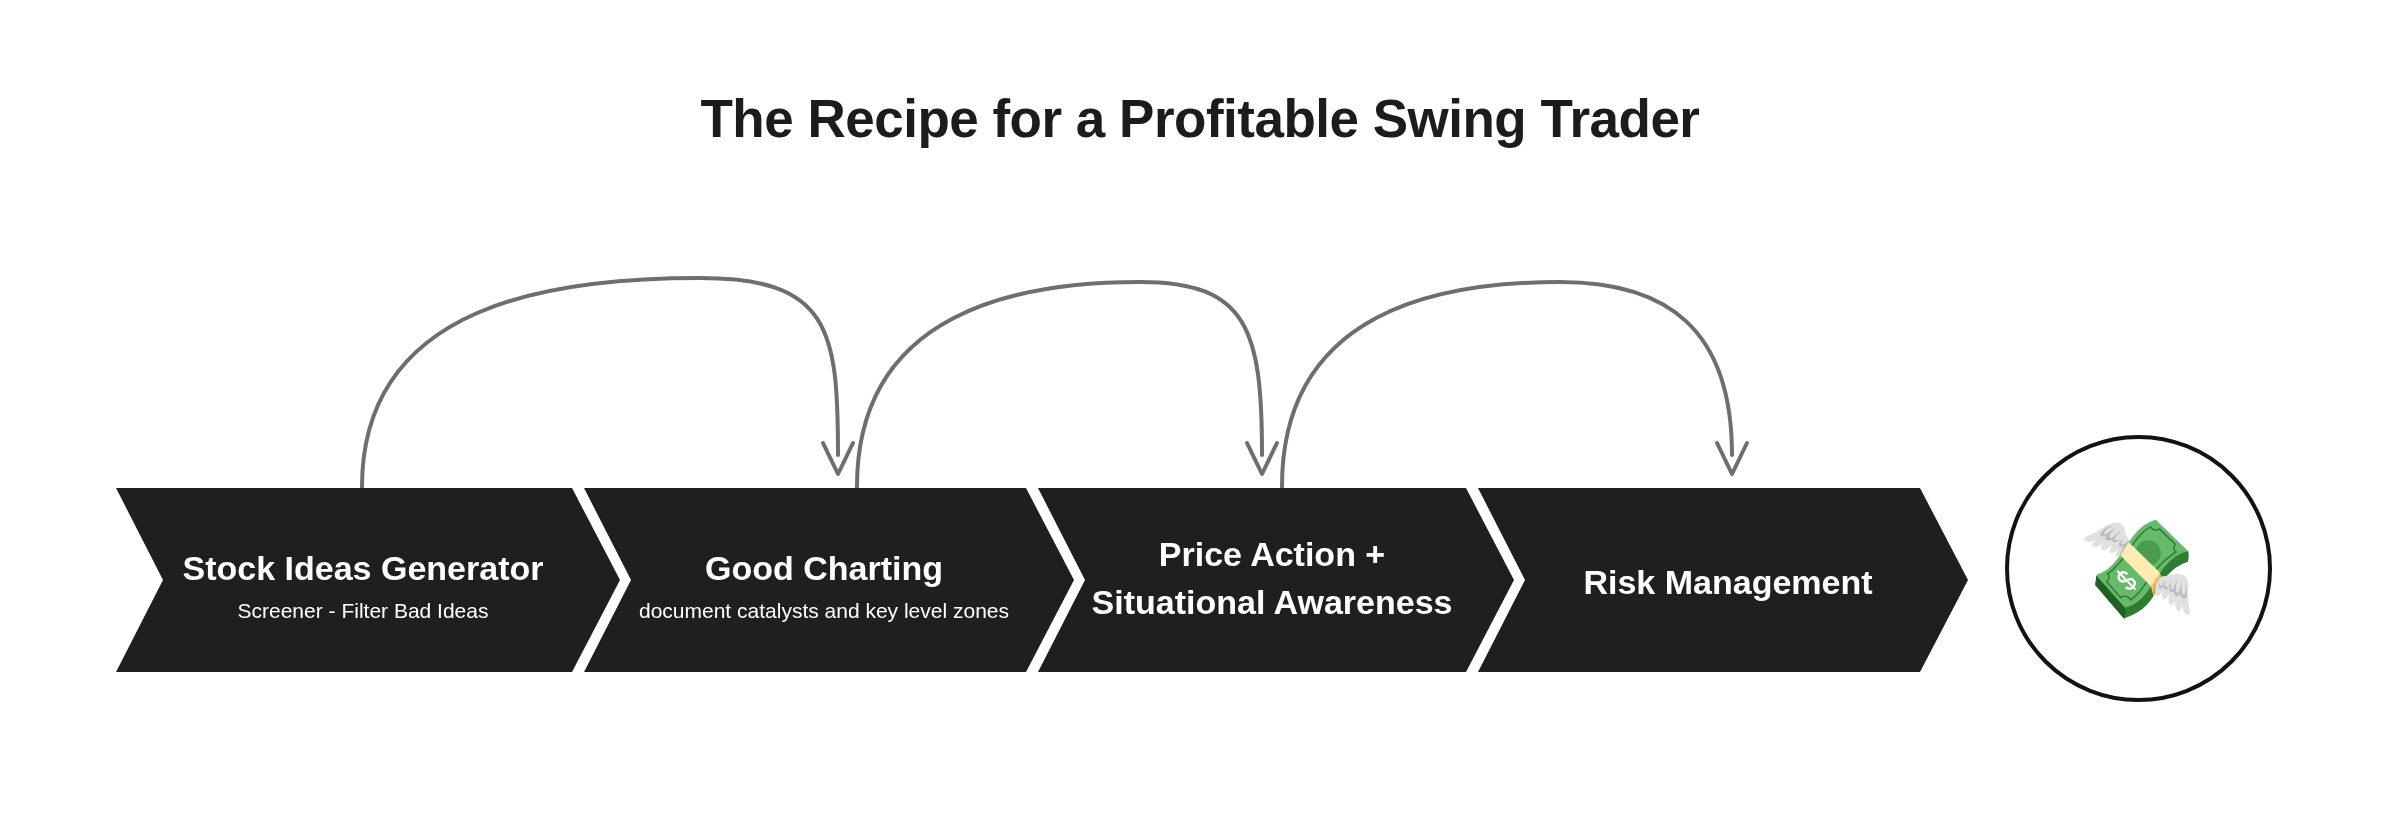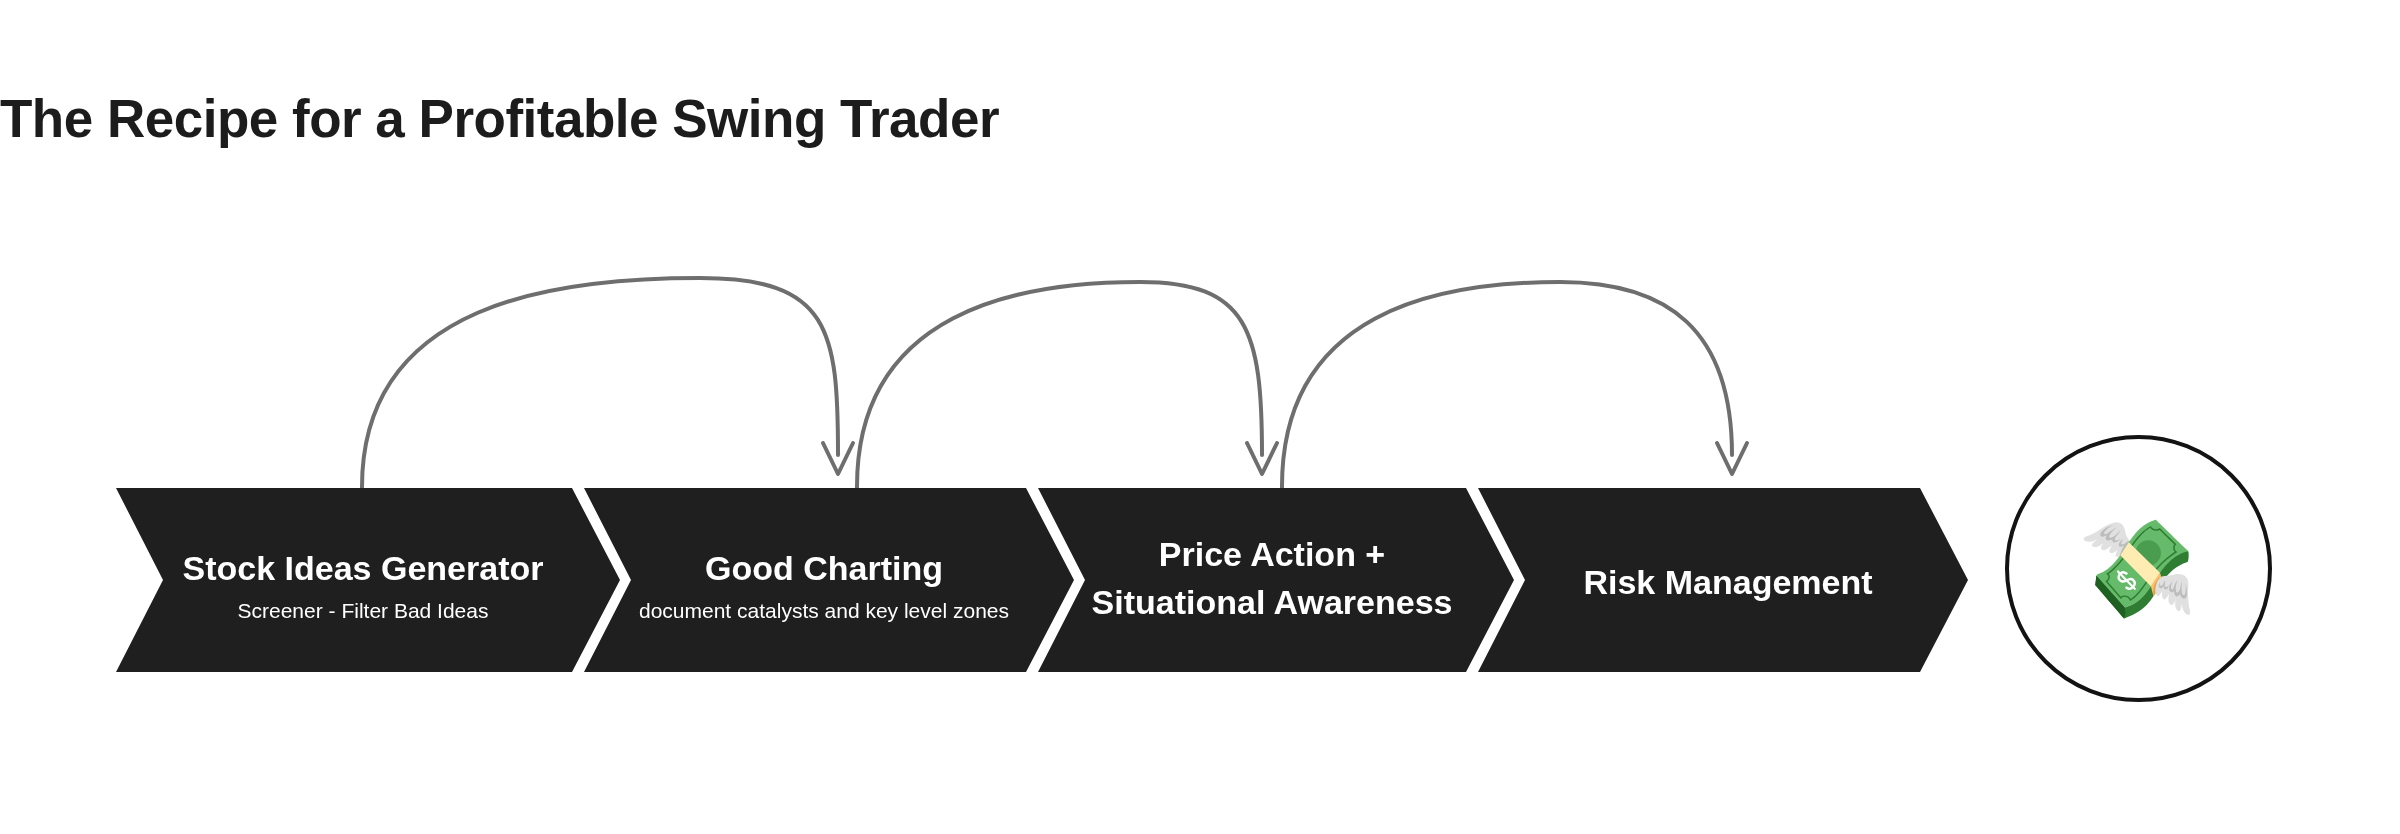--- a/index.html
+++ b/index.html
@@ -17,21 +17,21 @@
   .stage {
     position: relative;
     width: 2400px;
     height: 834px;
   }
   .diagram-title {
     position: absolute;
     left: 0;
     top: 88px;
     width: 2400px;
-    text-align: left;
+    text-align: center;
     font-size: 53px;
     font-weight: bold;
     letter-spacing: -0.5px;
     color: #1c1c1c;
     white-space: nowrap;
   }
   svg.flow {
     position: absolute;
     left: 0;
     top: 0;

